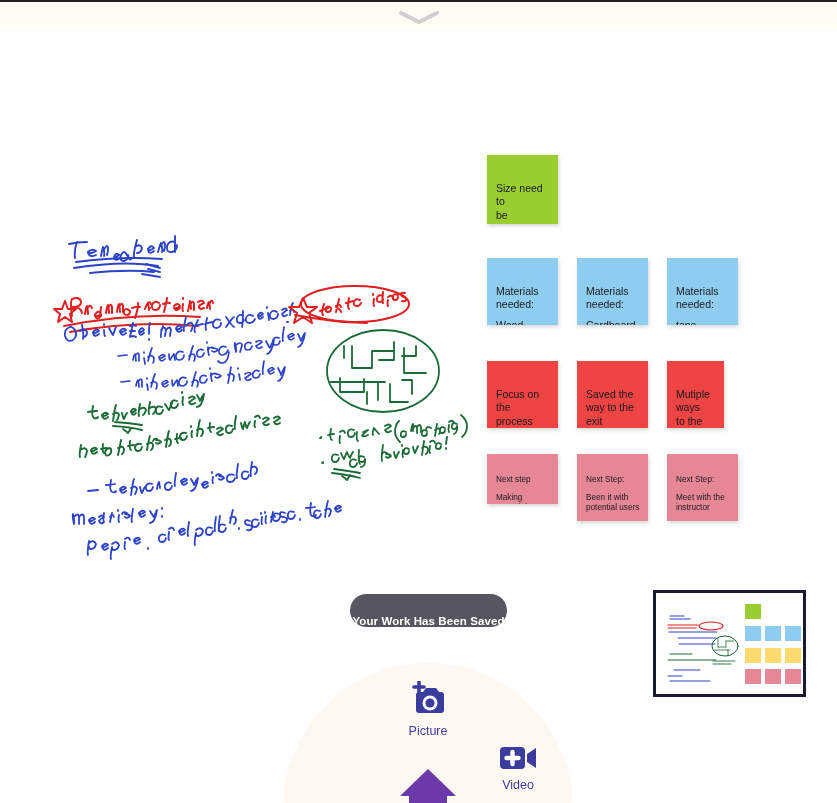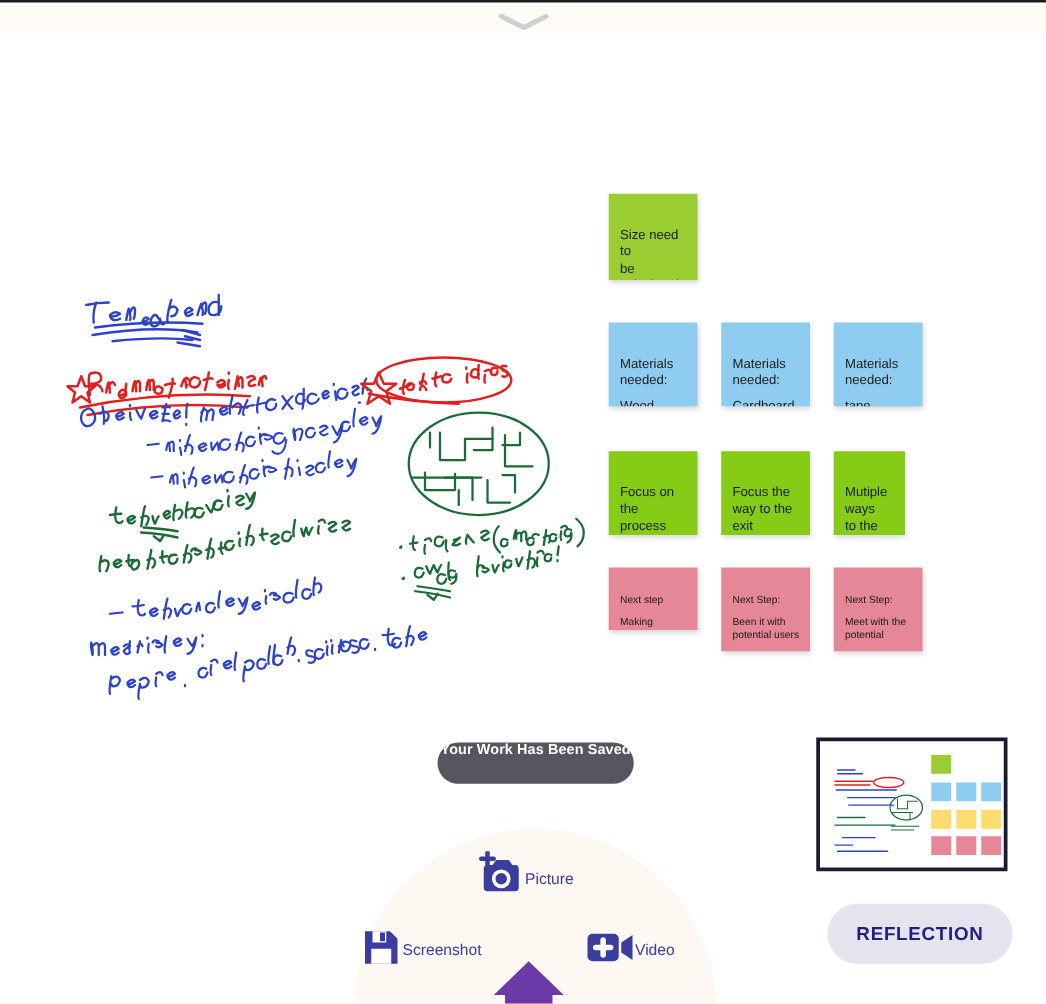--- a/index.html
+++ b/index.html
@@ -48,48 +48,48 @@
     padding: 9px 8px 24px 9px;
     color: #1a1a1a;
     line-height: 1.28;
     overflow: hidden;
     cursor: pointer;
   }
   .note .nl { display: block; }
   .note .gap { display: block; height: 7px; }
   .note-green  { background: #9acd32; }
   .note-blue   { background: #8ecdf0; }
-  .note-yellow { background: #84cc16; }
+  .note-yellow { background: #ef4444; }
   .note-pink   { background: #e68798; }
   .note-green, .note-blue, .note-yellow { font-size: 10.5px; }
   .note-pink { font-size: 8.2px; }
   .note-green .inner, .note-blue .inner, .note-yellow .inner { padding-top: 18px; }
   .note-pink .inner { padding-top: 12px; }
 
   
   #toast {
     position: absolute; left: 350px; top: 594px;
     width: 157px; height: 33px;
     background: #565560;
     border-radius: 17px;
-    display: flex; align-items: flex-start; justify-content: center;
+    display: flex; align-items: flex-end; justify-content: center;
     color: #ffffff; font-size: 11.5px; font-weight: bold;
     letter-spacing: 0.1px;
   }
 
   
   #radial {
     position: absolute; left: 283px; top: 663px;
     width: 290px; height: 290px;
     background: #fdf8f1;
     border-radius: 50%;
   }
   .radial-item {
     position: absolute;
-    display: flex; align-items: center;
+    display: flex; flex-direction: column; align-items: center;
     cursor: pointer;
   }
   .radial-item .lbl {
     margin-top: 3px;
     color: #3b3d9e; font-size: 12.5px;
   }
   #ri-picture    { left: 95px; top: 18px; width: 100px; }
   #ri-screenshot { left: 5px;  top: 78px; width: 100px; }
   #ri-video      { left: 185px; top: 78px; width: 100px; }
   #ri-home       { left: 110px; top: 100px; width: 70px; }
@@ -461,21 +461,21 @@
         </div>
 
       <div class="note note-yellow" id="n4" style="left:487px; top:331px; width:71px; height:67px;">
           <div class="inner">
             <span class="nl">Focus on the</span>
             <span class="nl">process</span>
           </div>
         </div>
       <div class="note note-yellow" id="n5" style="left:577px; top:331px; width:71px; height:67px;">
           <div class="inner">
-            <span class="nl">Focus the</span>
+            <span class="nl">Saved the</span>
             <span class="nl">way to the exit</span>
           </div>
         </div>
       <div class="note note-yellow" id="n6" style="left:667px; top:331px; width:57px; height:67px;">
           <div class="inner">
             <span class="nl">Mutiple ways</span>
             <span class="nl">to the exit</span>
           </div>
         </div>
 
@@ -493,21 +493,21 @@
             <span class="gap"></span>
             <span class="nl">Been it with</span>
             <span class="nl">potential users</span>
           </div>
         </div>
       <div class="note note-pink" id="n9" style="left:667px; top:424px; width:71px; height:67px;">
           <div class="inner">
             <span class="nl">Next Step:</span>
             <span class="gap"></span>
             <span class="nl">Meet with the</span>
-            <span class="nl">potential</span>
+            <span class="nl">instructor</span>
           </div>
         </div>
     </div>
   </div>
 
   <div id="toast">
     <span>Your Work Has Been Saved</span>
   </div>
 
   <div id="radial">
@@ -516,29 +516,20 @@
       <svg width="42" height="40" viewBox="0 0 42 40">
         <rect x="9" y="11" width="28" height="21" rx="3" fill="#3b3d9e"></rect>
         <path d="M16 11 l3-4 h10 l3 4 z" fill="#3b3d9e"></path>
         <circle cx="23" cy="22" r="7.5" fill="#ffffff"></circle>
         <circle cx="23" cy="22" r="4.6" fill="#3b3d9e"></circle>
         <path d="M7 6 h10 M12 1 v10" stroke="#3b3d9e" stroke-width="3.6" stroke-linecap="round"></path>
       </svg>
       <span class="lbl">Picture</span>
     </div>
 
-    <div class="radial-item" id="ri-screenshot">
-      <svg width="34" height="34" viewBox="0 0 34 34">
-        <path d="M4 4 h20 l6 6 v20 a0 0 0 0 1 0 0 h-26 z" fill="#3b3d9e"></path>
-        <rect x="10" y="4" width="11" height="9" fill="#ffffff"></rect>
-        <rect x="16" y="5" width="4" height="7" fill="#3b3d9e"></rect>
-        <rect x="9" y="18" width="16" height="12" fill="#ffffff"></rect>
-      </svg>
-      <span class="lbl">Screenshot</span>
-    </div>
 
     <div class="radial-item" id="ri-video">
       <svg width="40" height="34" viewBox="0 0 40 34">
         <rect x="2" y="6" width="25" height="22" rx="4" fill="#3b3d9e"></rect>
         <path d="M29 13 l9-6 v20 l-9-6 z" fill="#3b3d9e"></path>
         <path d="M8.5 17 h12 M14.5 11 v12" stroke="#ffffff" stroke-width="4.4" stroke-linecap="round"></path>
       </svg>
       <span class="lbl">Video</span>
     </div>
 
@@ -577,17 +568,14 @@
       <div class="tnote t-blue" style="left:129px; top:33px; width:16px; height:15px;"></div>
       <div class="tnote t-yellow" style="left:89px; top:55px;  width:16px; height:15px;"></div>
       <div class="tnote t-yellow" style="left:109px; top:55px; width:16px; height:15px;"></div>
       <div class="tnote t-yellow" style="left:129px; top:55px; width:16px; height:15px;"></div>
       <div class="tnote t-pink" style="left:89px; top:76px;  width:16px; height:15px;"></div>
       <div class="tnote t-pink" style="left:109px; top:76px; width:16px; height:15px;"></div>
       <div class="tnote t-pink" style="left:129px; top:76px; width:16px; height:15px;"></div>
     </div>
   </div>
 
-  <div id="reflection">
-    <span>REFLECTION</span>
-  </div>
 
 </div>
 
 </body></html>

